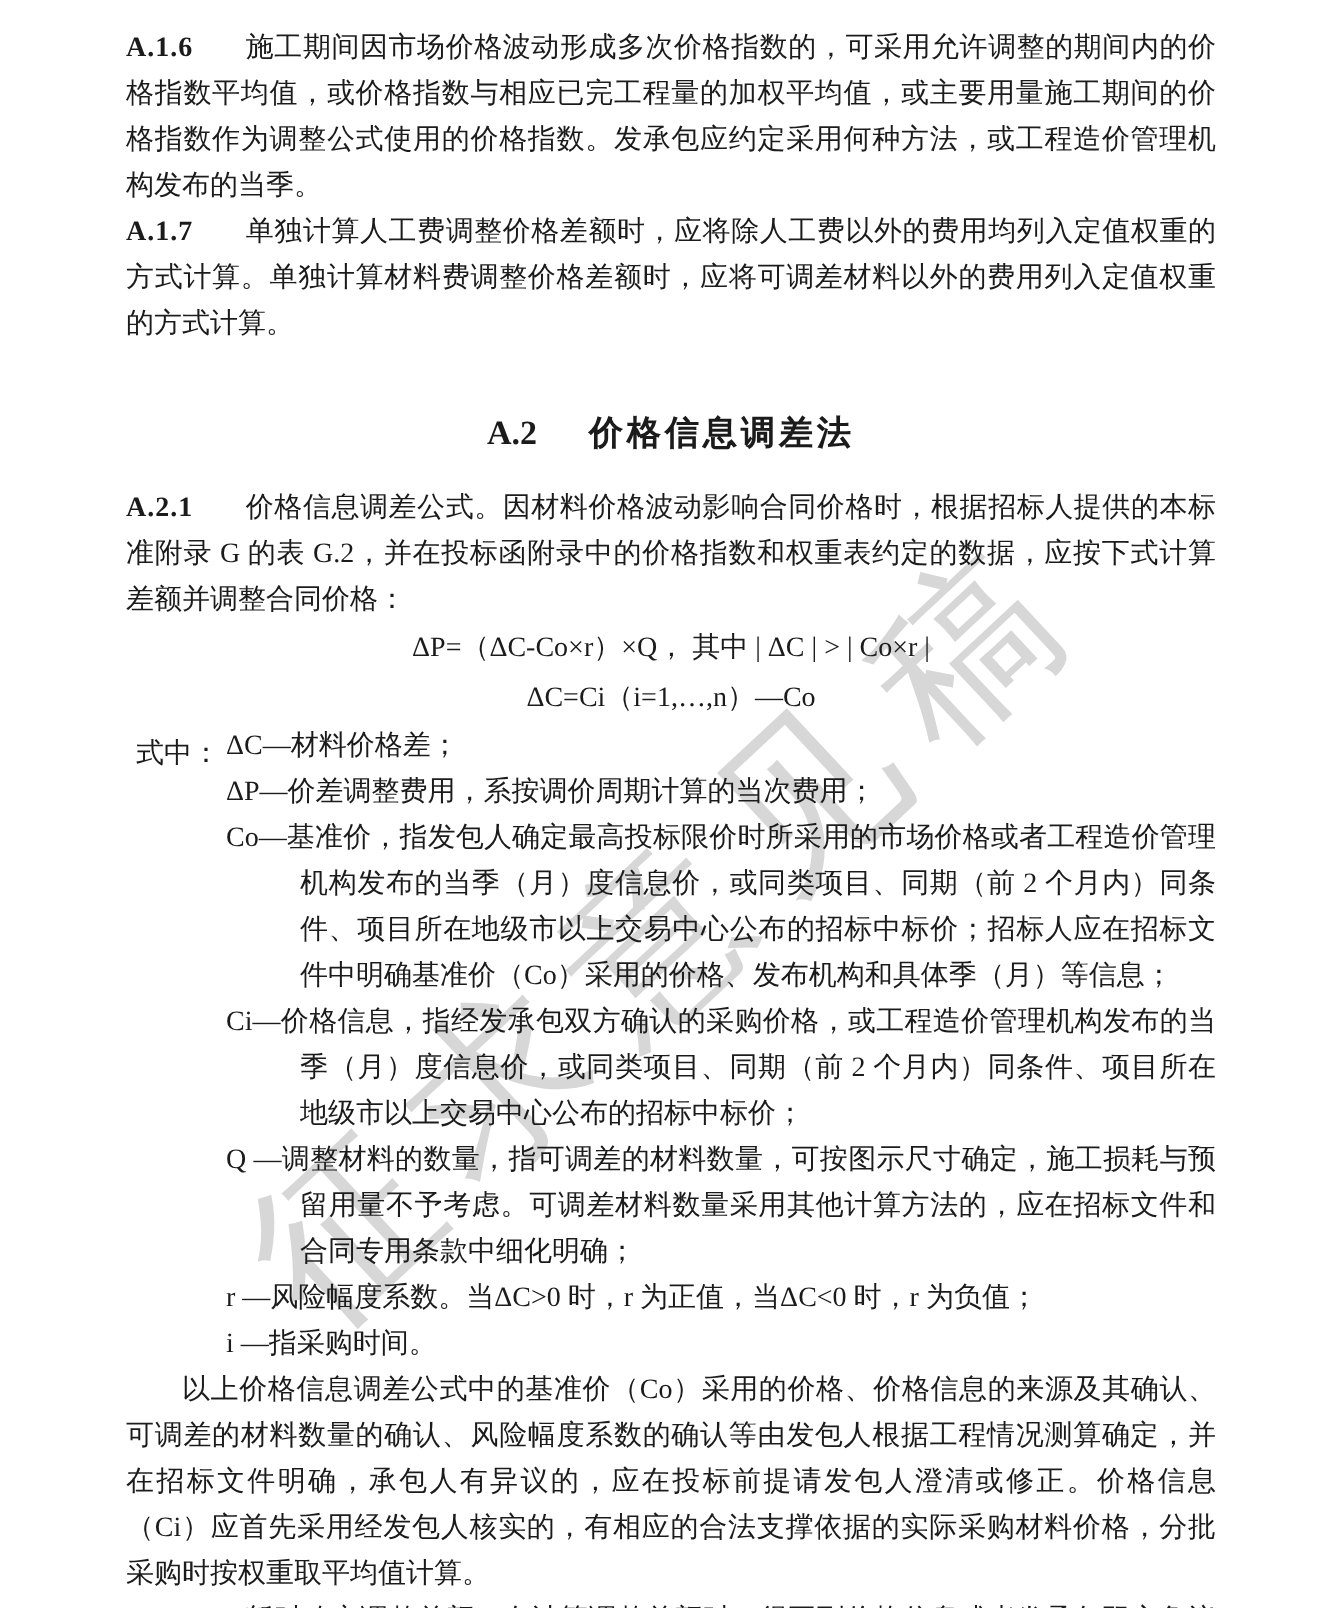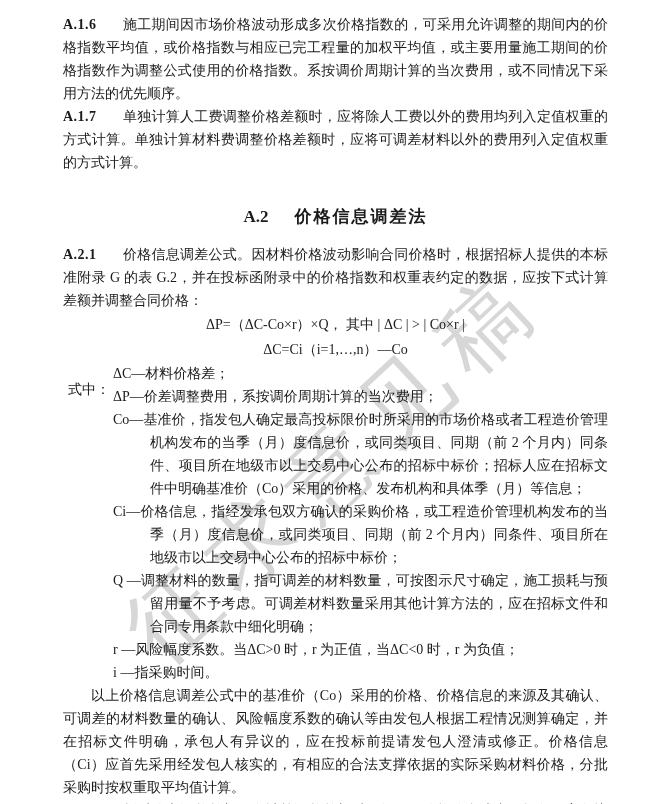--- a/index.html
+++ b/index.html
@@ -49,38 +49,38 @@
     margin: 31px 0 14px 0;
   }
   .heading .h-num { margin-right: 26px; }
   .heading .h-title { letter-spacing: 2px; margin-top: 44px; }
   .formula {
     text-align: center;
     line-height: 25px;
     margin: 0;
   }
   .where-block { position: relative; }
-  .where-label { position: absolute; left: 5px; top: 16px; }
+  .where-label { position: absolute; left: 5px; top: 4px; }
   .def {
     margin-left: 87px;
     text-indent: -37px;
     text-align: justify;
   }
   .indent2 { text-indent: 2em; text-align: justify; }
 </style>
 </head>
 <body>
 
 <div class="page">
 
   <div class="watermark">征求意见稿</div>
 
   <div class="content">
 
-    <p class="clause"><span class="num">A.1.6</span><span>施工期间因市场价格波动形成多次价格指数的，可采用允许调整的期间内的价格指数平均值，或价格指数与相应已完工程量的加权平均值，或主要用量施工期间的价格指数作为调整公式使用的价格指数。系按调价周期计算的当次费用，或不同情况下采用方法的优先顺序。</span></p>
+    <p class="clause"><span class="num">A.1.6</span><span>施工期间因市场价格波动形成多次价格指数的，可采用允许调整的期间内的价格指数平均值，或价格指数与相应已完工程量的加权平均值，或主要用量施工期间的价格指数作为调整公式使用的价格指数。发承包应约定采用何种方法，或工程造价管理机构发布的当季。</span></p>
 
     <p class="clause"><span class="num">A.1.7</span><span>单独计算人工费调整价格差额时，应将除人工费以外的费用均列入定值权重的方式计算。单独计算材料费调整价格差额时，应将可调差材料以外的费用列入定值权重的方式计算。</span></p>
 
     <p class="heading"><span class="h-num">A.2</span><span class="h-title">价格信息调差法</span></p>
 
     <p class="clause"><span class="num">A.2.1</span><span>价格信息调差公式。因材料价格波动影响合同价格时，根据招标人提供的本标准附录 G 的表 G.2，并在投标函附录中的价格指数和权重表约定的数据，应按下式计算差额并调整合同价格：</span></p>
 
     <p class="formula">ΔP=（ΔC-Co×r）×Q， 其中 | ΔC | &gt; | Co×r |</p>
 
     <p class="formula">ΔC=Ci（i=1,…,n）—Co</p>

